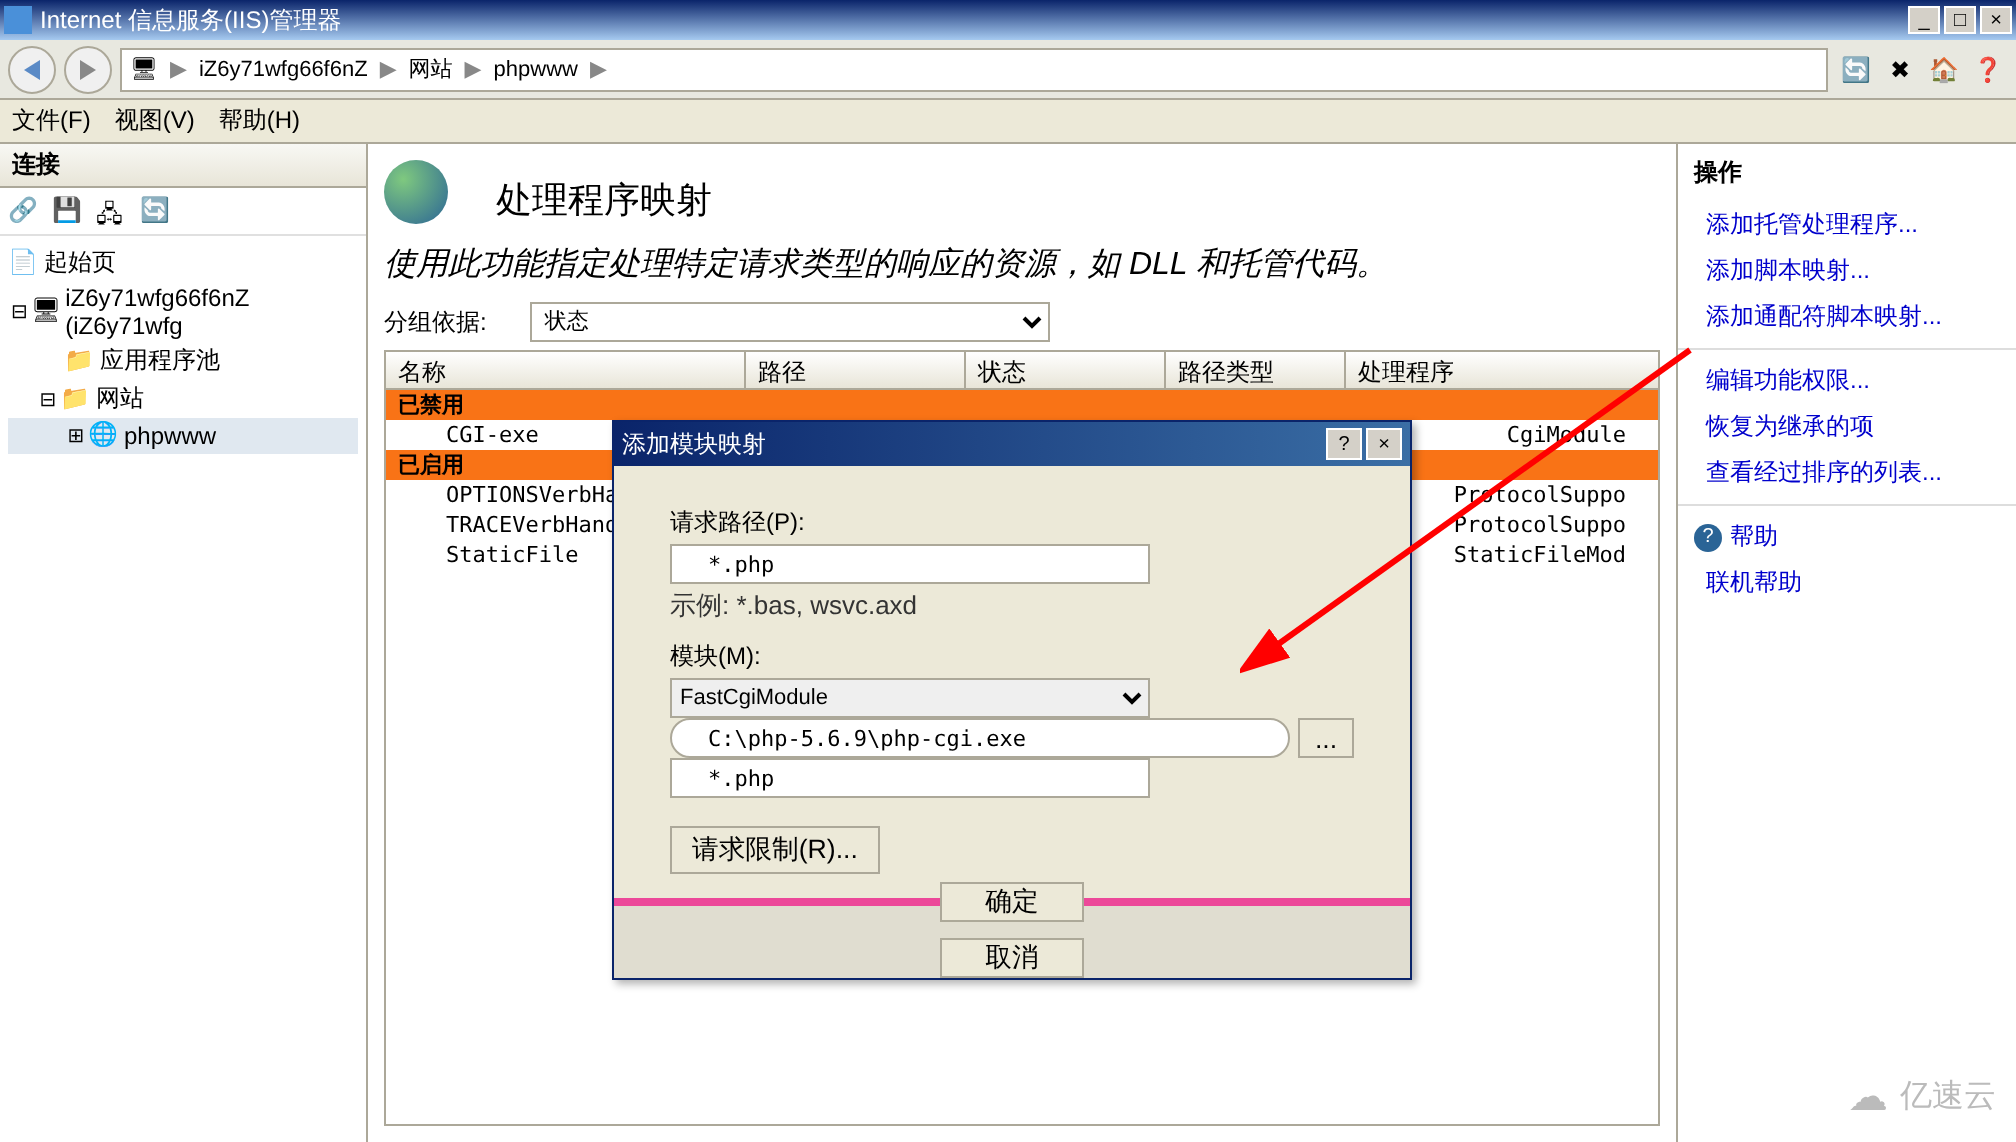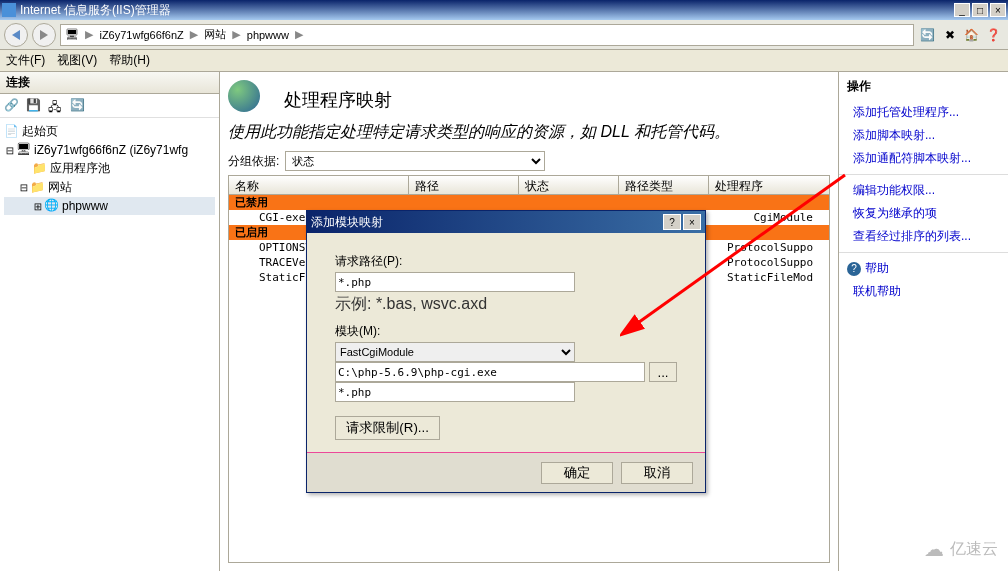--- a/index.html
+++ b/index.html
@@ -23,38 +23,38 @@
     .nav-icons { display: flex; gap: 2px; }
     .nav-icon-btn { width: 20px; height: 20px; display: flex; align-items: center; justify-content: center; }
     
     
     .menubar { height: 22px; background: #ece9d8; border-bottom: 1px solid #aca899; display: flex; align-items: center; padding: 0 6px; gap: 12px; font-size: 12px; }
     
     
     .main { display: flex; height: calc(100% - 72px); }
     
     
-    .left-panel { width: 220px; background: #fff; border-right: 1px solid #aca899; display: flex; flex-direction: column; }
+    .left-panel { width: 184px; background: #fff; border-right: 1px solid #aca899; display: flex; flex-direction: column; }
     .left-header { height: 22px; background: linear-gradient(to bottom, #f8f8f4, #e8e5d8); border-bottom: 1px solid #aca899; padding: 0 6px; display: flex; align-items: center; font-weight: bold; }
     .left-toolbar { height: 24px; border-bottom: 1px solid #e0e0e0; display: flex; align-items: center; padding: 0 4px; gap: 6px; }
     .tb-icon { width: 16px; height: 16px; display: inline-block; }
     .tree { padding: 4px; font-size: 12px; }
     .tree-item { display: flex; align-items: center; padding: 1px 0; }
     .tree-indent { display: inline-block; }
     .tree-toggle { width: 12px; display: inline-block; text-align: center; font-size: 10px; }
     .tree-icon { width: 16px; height: 16px; display: inline-block; margin-right: 2px; }
     .tree-selected { background: #e0e8f0; }
     
     
     .center-panel { flex: 1; background: #fff; display: flex; flex-direction: column; padding: 8px; }
     .center-header { display: flex; align-items: flex-end; gap: 24px; margin-bottom: 10px; }
     .globe-icon { width: 32px; height: 32px; background: radial-gradient(circle at 30% 30%, #7fc97f, #2a6496); border-radius: 50%; }
     .center-title { font-size: 18px; font-weight: normal; }
     .center-desc { font-size: 16px; margin-bottom: 8px; font-style: italic; }
-    .group-by { display: flex; align-items: center; gap: 6px; margin-bottom: 4px; justify-content: flex-end; }
+    .group-by { display: flex; align-items: center; gap: 22px; margin-bottom: 4px; justify-content: flex-end; }
     .group-select { width: 260px; height: 20px; border: 1px solid #aca899; background: #fff; font-size: 11px; padding: 0 2px; }
     
     .grid-header { display: flex; background: linear-gradient(to bottom, #fff, #e8e5d8); border: 1px solid #aca899; height: 20px; font-size: 12px; }
     .grid-col { padding: 2px 6px; border-right: 1px solid #aca899; }
     .grid-body { border: 1px solid #aca899; border-top: none; flex: 1; font-family: Consolas, monospace; font-size: 11px; }
     .grid-section { background: #f97316; padding: 0 6px; font-weight: bold; font-family: Liberation Sans, sans-serif; }
     .grid-row { display: flex; padding: 1px 6px; }
     .grid-row .c1 { width: 180px; margin-left: 24px; }
     .grid-row .c2 { flex: 1; }
     
@@ -68,27 +68,27 @@
     .help-icon { width: 14px; height: 14px; background: #2a6496; border-radius: 50%; color: #fff; font-size: 10px; display: flex; align-items: center; justify-content: center; }
     
     
     .dialog { position: absolute; left: 306px; top: 210px; width: 400px; background: #ece9d8; border: 1px solid #0a246a; box-shadow: 2px 2px 4px rgba(0,0,0,0.3); }
     .dialog-title { background: linear-gradient(to right, #0a246a, #3a6ea5); color: #fff; height: 22px; display: flex; align-items: center; padding: 0 4px; font-size: 12px; }
     .dialog-title-text { flex: 1; }
     .dialog-title-btns { display: flex; gap: 2px; }
     .dialog-title-btn { width: 18px; height: 16px; background: #d4d0c8; border: 1px solid #fff; font-size: 10px; display: flex; align-items: center; justify-content: center; color: #000; }
     .dialog-body { padding: 12px 18px; font-size: 12px; margin-left: 10px; }
     .dialog-body label { display: block; margin-top: 8px; margin-bottom: 2px; }
-    .dialog-input { width: 240px; height: 20px; border: 1px solid #aca899; padding: 0 2px; font-family: Consolas, monospace; font-size: 11px; }
-    .dialog-input.wide { width: 310px; }
+    .dialog-input { width: 240px; height: 20px; border: 1px solid #aca899; padding: 0 18px; font-family: Consolas, monospace; font-size: 11px; }
+    .dialog-input.wide { width: 310px; border-radius: 10px; }
     .dialog-select { width: 240px; height: 20px; border: 1px solid #aca899; font-size: 11px; }
-    .dialog-example { font-size: 16px; color: #333; margin-top: 2px; }
+    .dialog-example { font-size: 13px; color: #333; margin-top: 2px; }
     .browse-btn { width: 28px; height: 20px; border: 1px solid #aca899; background: #ece9d8; margin-left: 4px; vertical-align: middle; }
     .dialog-btn { border: 1px solid #aca899; background: #ece9d8; padding: 2px 10px; margin-top: 14px; }
-    .dialog-footer { height: 40px; border-top: 1px solid #ec4899; background: #e0ddd0; display: flex; align-items: center; justify-content: flex-end; padding: 0 12px; gap: 8px; }
+    .dialog-footer { height: 40px; border-top: 4px solid #ec4899; background: #e0ddd0; display: flex; align-items: center; justify-content: flex-end; padding: 0 12px; gap: 8px; flex-direction: column; }
     .footer-btn { width: 72px; height: 22px; border: 1px solid #aca899; background: #ece9d8; }
     
     
     .red-arrow { position: absolute; pointer-events: none; }
     
     
     .watermark { position: absolute; right: 10px; bottom: 10px; display: flex; align-items: center; gap: 6px; color: #bbb; font-size: 16px; }
     .watermark-icon { font-size: 20px; }
   </style>
 </head>

